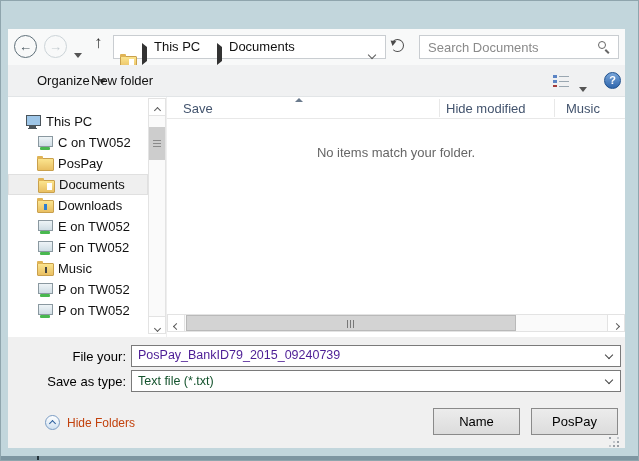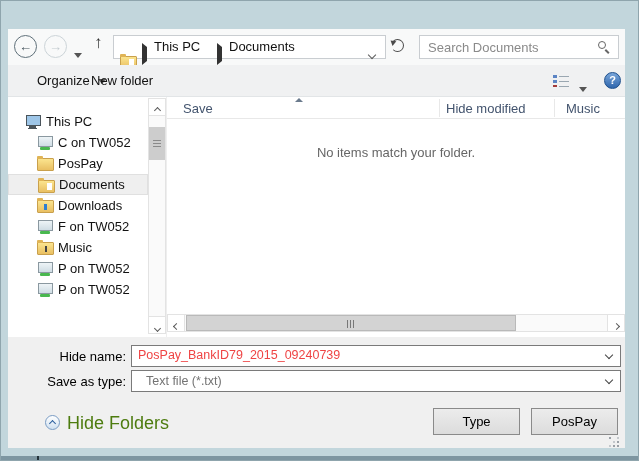--- a/index.html
+++ b/index.html
@@ -106,24 +106,24 @@
   .hs-thumb { position:absolute; left:18px; top:0; width:330px; height:16px; background:#d3d3d3; border:1px solid #b9b9b9; }
   .hs-thumb::after { content:""; position:absolute; left:160px; top:4px; width:7px; height:8px;
     background:repeating-linear-gradient(90deg,#777 0 1px, transparent 1px 3px); }
 
   
   .footer { position:absolute; left:7px; top:336px; width:617px; height:111px; background:#f0f0f0; }
   .f-label { position:absolute; width:118px; text-align:right; font-size:13px; color:#000; }
   .lbl-name { left:0; top:12px; } .lbl-type { left:0; top:37px; }
   .combo { position:absolute; left:123px; width:490px; height:22px; background:#fff; border:1px solid #7a7a7a; }
   .combo-name { top:8px; } .combo-type { top:33px; }
-  .combo input { position:absolute; left:6px; top:1px; width:460px; height:15px; border:none; outline:none; font-size:12.5px; color:#ef4444; font-family:"Liberation Sans",sans-serif; background:transparent; }
-  .combo .combo-text { position:absolute; left:6px; top:0; height:16px; line-height:20px; font-size:12.5px; color:#737373;margin-left:8px; }
+  .combo input { position:absolute; left:6px; top:1px; width:460px; height:15px; border:none; outline:none; font-size:12.5px; color:#4c1d95; font-family:"Liberation Sans",sans-serif; background:transparent; }
+  .combo .combo-text { position:absolute; left:6px; top:0; height:16px; line-height:20px; font-size:12.5px; color:#14532d; }
   .combo .chv { position:absolute; right:8px; top:6px; border-color:#444; }
-  .hide-folders { position:absolute; left:37px; top:76px; height:20px; font-size:18px; color:#4d7c0f; line-height:20px; }
+  .hide-folders { position:absolute; left:37px; top:76px; height:20px; font-size:12px; color:#c2410c; line-height:20px; }
   .hf-icon { position:absolute; left:0; top:2px; width:15px; height:15px; border-radius:50%; border:1px solid #7a9cc4; background:linear-gradient(#ffffff,#cfe0f0); }
   .hf-icon .chv { position:absolute; left:4px; top:5px; width:5px; height:5px; border-color:#2b5f9e; }
   .hf-text { margin-left:22px; }
   .btn { position:absolute; top:71px; width:87px; height:27px; background:linear-gradient(#ececec,#dcdcdc); border:1px solid #8a8a8a; font-size:13px; color:#000; text-align:center; line-height:25px; }
   .btn-save { left:425px; } .btn-cancel { left:523px; }
   .grip { position:absolute; left:601px; top:100px; width:12px; height:12px; }
   .grip::after { content:""; position:absolute; left:0; top:0; width:2px; height:2px; background:#9aa0a6;
     box-shadow:8px 8px 0 #9aa0a6, 8px 4px 0 #9aa0a6, 4px 8px 0 #9aa0a6, 8px 0 0 #c4c8cc, 0 8px 0 #c4c8cc, 4px 4px 0 #c4c8cc; }
 
   
@@ -169,20 +169,21 @@
   </div>
 
   <div class="main">
 
     <div class="tree">
       <div class="tree-item root"><span class="ticon" data-icon="computer"></span><span>This PC</span></div>
       <div class="tree-item child"><span class="ticon" data-icon="network-drive"></span><span>C on TW052</span></div>
       <div class="tree-item child"><span class="ticon" data-icon="folder-desktop"></span><span>PosPay</span></div>
       <div class="tree-item child selected"><span class="ticon" data-icon="folder-documents"></span><span>Documents</span></div>
       <div class="tree-item child"><span class="ticon" data-icon="folder-downloads"></span><span>Downloads</span></div>
+      <div class="tree-item child"><span class="ticon" data-icon="network-drive"></span><span>E on TW052</span></div>
       <div class="tree-item child"><span class="ticon" data-icon="network-drive"></span><span>F on TW052</span></div>
       <div class="tree-item child"><span class="ticon" data-icon="folder-music"></span><span>Music</span></div>
       <div class="tree-item child"><span class="ticon" data-icon="network-drive"></span><span>P on TW052</span></div>
       <div class="tree-item child"><span class="ticon" data-icon="network-drive"></span><span>P on TW052</span></div>
     </div>
 
     <div class="vscroll">
       <div class="vs-btn top"><span class="chv up"></span></div>
       <div class="vs-thumb"></div>
       <div class="vs-btn bottom"><span class="chv down"></span></div>
@@ -202,39 +203,39 @@
     <div class="empty-msg">No items match your folder.</div>
 
     <div class="hscroll">
       <div class="hs-btn left"><span class="chv left"></span></div>
       <div class="hs-thumb"></div>
       <div class="hs-btn right"><span class="chv right"></span></div>
     </div>
   </div>
 
   <div class="footer">
-    <div class="f-label lbl-name">Hide name:</div>
+    <div class="f-label lbl-name">File your:</div>
     <div class="combo combo-name">
       <input type="text" value="PosPay_BankID79_2015_09240739" style="">
       <span class="chv down"></span>
     </div>
 
     <div class="f-label lbl-type">Save as type:</div>
     <div class="combo combo-type">
       <span class="combo-text">Text file (*.txt)</span>
       <span class="chv down"></span>
     </div>
 
     <div class="hide-folders">
       <span class="hf-icon">
           <span class="chv up"></span>
         </span>
       <span class="hf-text">Hide Folders</span>
     </div>
 
-    <div class="btn btn-save">Type</div>
+    <div class="btn btn-save">Name</div>
     <div class="btn btn-cancel">PosPay</div>
     <div class="grip"></div>
   </div>
 
   <div class="bottom-dark"></div>
   <div class="bottom-mark"></div>
 </div>
 
 </body></html>

